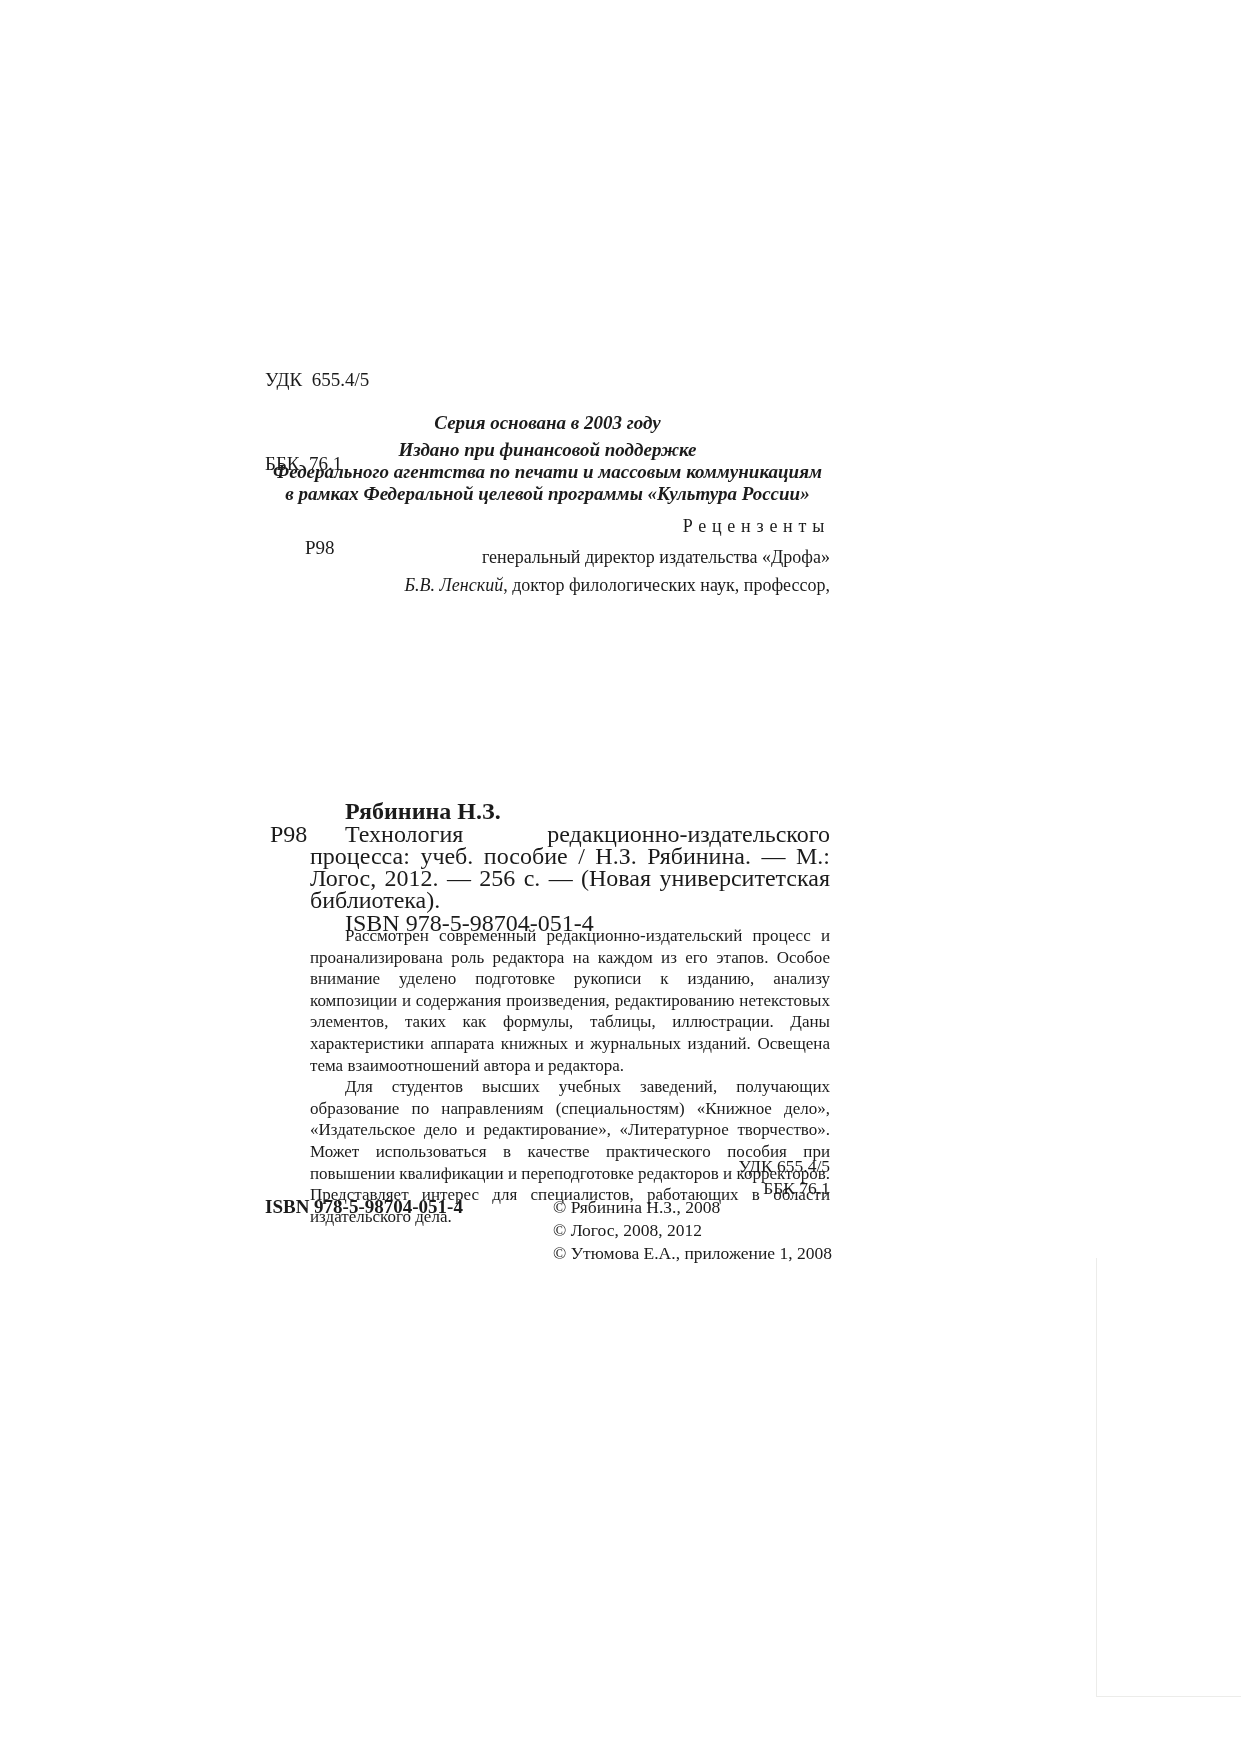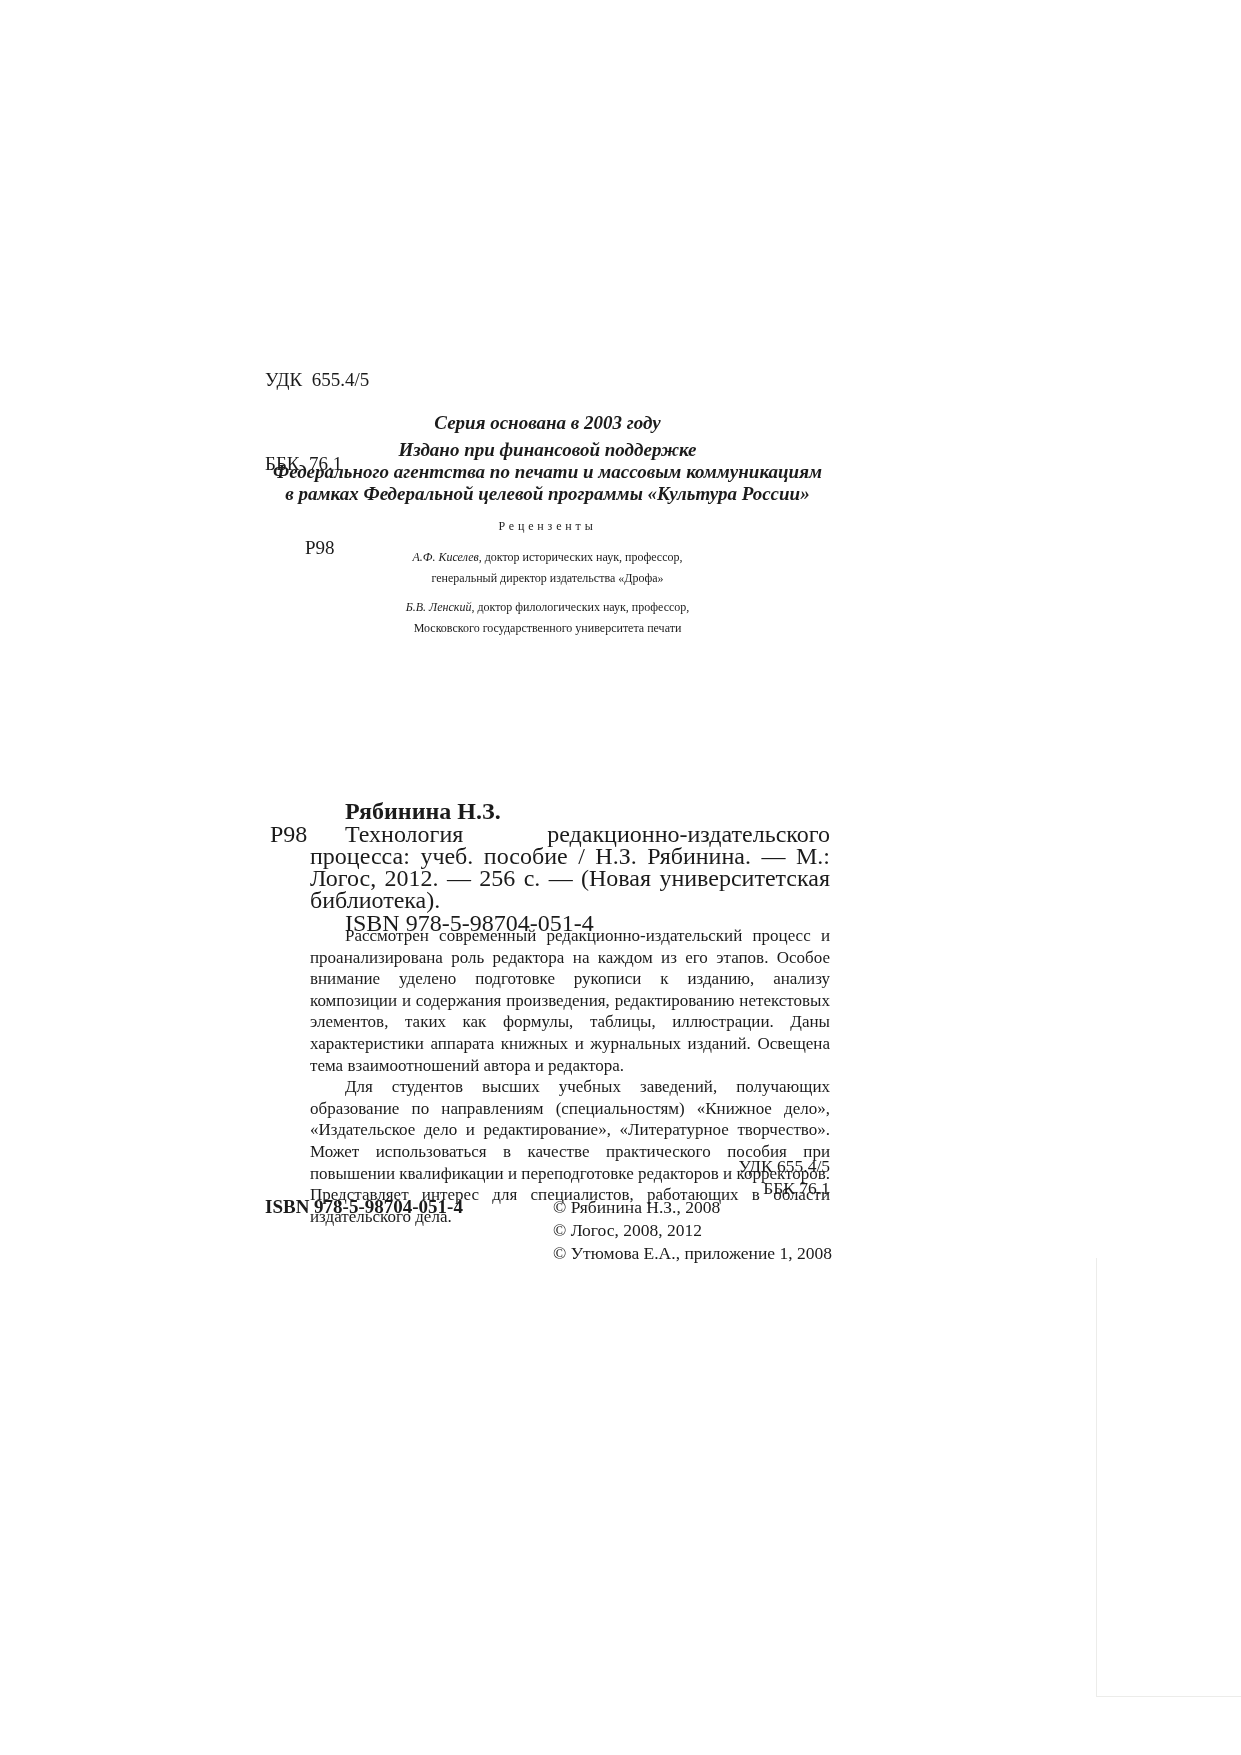--- a/index.html
+++ b/index.html
@@ -42,22 +42,22 @@
     line-height: 22px;
   }
   .series .series-first { margin-bottom: 5px; }
 
   
   .reviewers {
     position: absolute;
     left: 265px;
     top: 508px;
     width: 565px;
-    text-align: center;
-    font-size: 12px;
+    text-align: right;
+    font-size: 18px;
     line-height: 21.5px;
   }
   .rev-heading {
     letter-spacing: 0.32em;
     margin-bottom: 9px;
   }
   .rev-group { margin-bottom: 7px; }
   .it { font-style: italic; }
 
   
@@ -171,26 +171,24 @@
   <div class="series">
     <div class="series-first">Серия основана в 2003 году</div>
     <div>Издано при финансовой поддержке</div>
     <div>Федерального агентства по печати и массовым коммуникациям</div>
     <div>в рамках Федеральной целевой программы «Культура России»</div>
   </div>
 
   <div class="reviewers">
     <div class="rev-heading">Рецензенты</div>
     <div class="rev-group">
-      <div><span class="it">А.Ф. Киселев</span><span>, доктор исторических наук, профессор,</span></div>
       <div>генеральный директор издательства «Дрофа»</div>
     </div>
     <div class="rev-group">
       <div><span class="it">Б.В. Ленский</span><span>, доктор филологических наук, профессор,</span></div>
-      <div>Московского государственного университета печати</div>
     </div>
   </div>
 
   <div class="catalog">
     <div class="cat-author">Рябинина Н.З.</div>
     <div class="cat-entry">
       <span class="cat-code">Р98</span>
       <p class="cat-desc">Технология редакционно-издательского процесса: учеб. пособие / Н.З. Рябинина. — М.: Логос, 2012. — 256 с. — (Новая университетская библиотека).</p>
     </div>
     <div class="cat-isbn">ISBN 978-5-98704-051-4</div>

